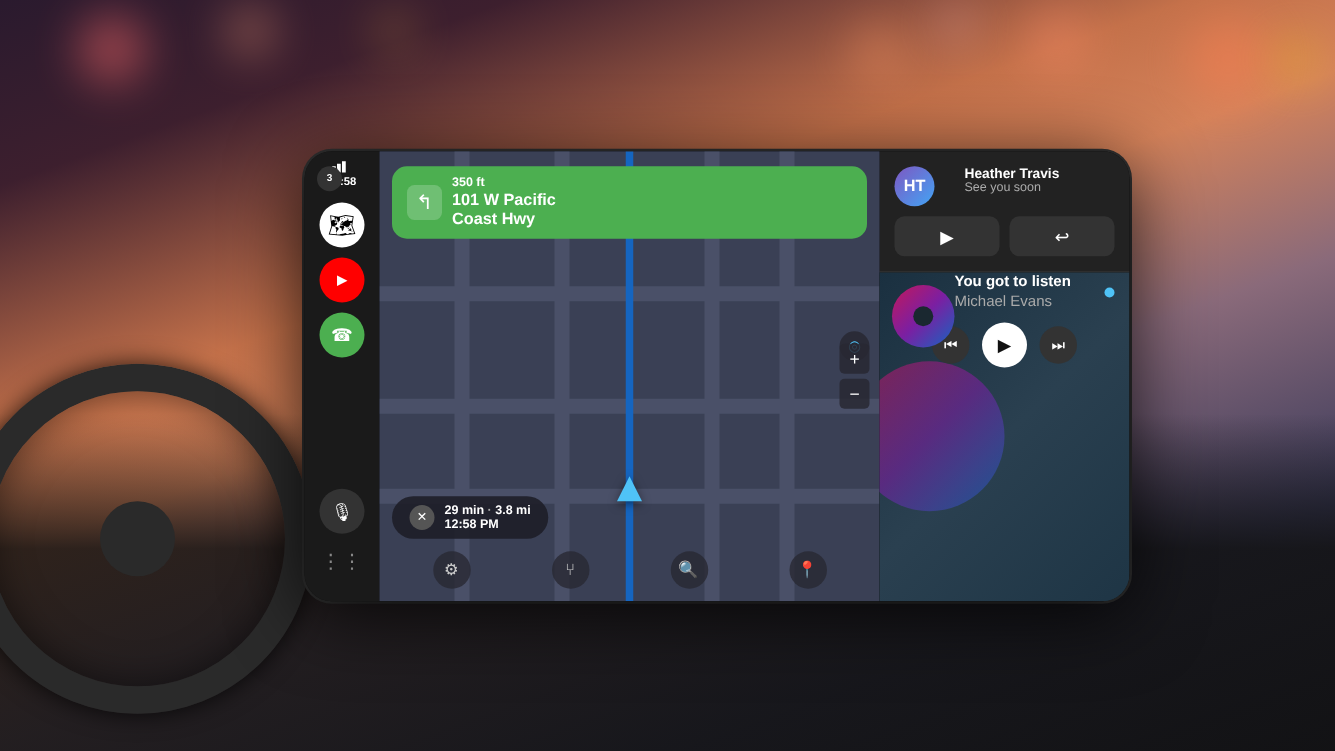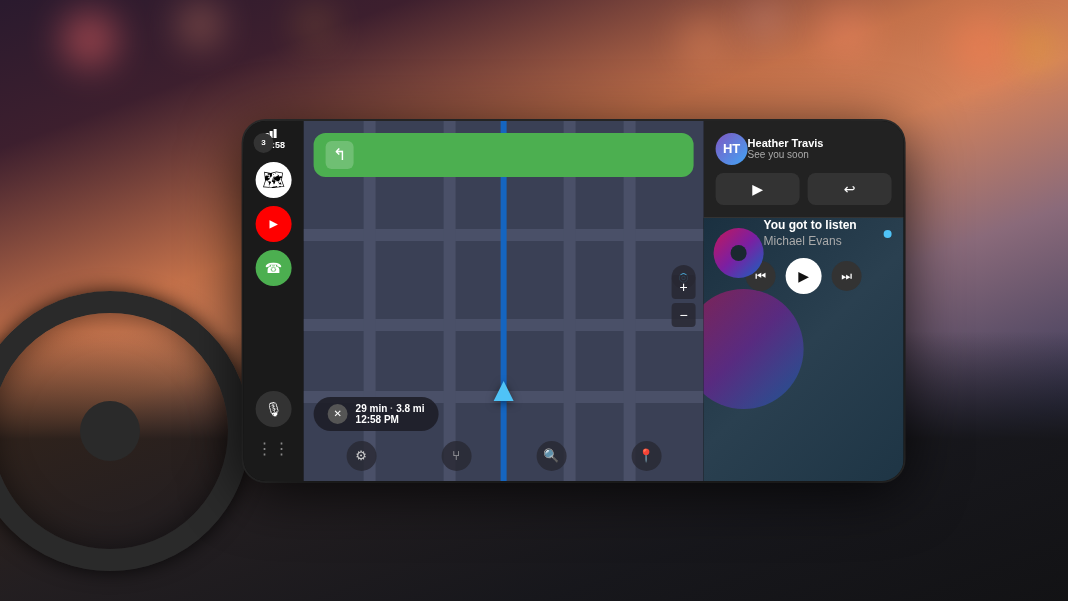--- a/index.html
+++ b/index.html
@@ -387,22 +387,21 @@
     
     .message-card {
       background: #222;
       padding: 12px;
       border-bottom: 1px solid #333;
       flex-shrink: 0;
     }
 
     .message-header {
       display: flex;
-      align-items: center;
-      gap: 0;
+      gap: 24px;
       margin-bottom: 8px;
     }
 
     .avatar {
       width: 32px;
       height: 32px;
       border-radius: 50%;
       background: linear-gradient(135deg, #7e57c2, #42a5f5);
       overflow: hidden;
       display: flex;
@@ -648,20 +647,27 @@
     <div class="road-v" style="left:15%; top:0; bottom:0;"></div>
     <div class="road-v" style="left:35%; top:0; bottom:0;"></div>
     <div class="road-v" style="left:65%; top:0; bottom:0;"></div>
     <div class="road-v" style="left:80%; top:0; bottom:0;"></div>
 
     <div class="nav-path"></div>
 
     <div class="nav-instruction">
       <div class="nav-turn-icon">
         <span>↰</span>
+      </div>
+      <div>
+        <div class="nav-distance">350 ft</div>
+        <div class="nav-street">
+          <span>101 W Pacific</span><br>
+          <span>Coast Hwy</span>
+        </div>
       </div>
     </div>
 
     <div class="location-marker">
       <div class="arrow-marker"></div>
     </div>
 
     <div class="crosshair-btn">
       <span>◎</span>
     </div>

